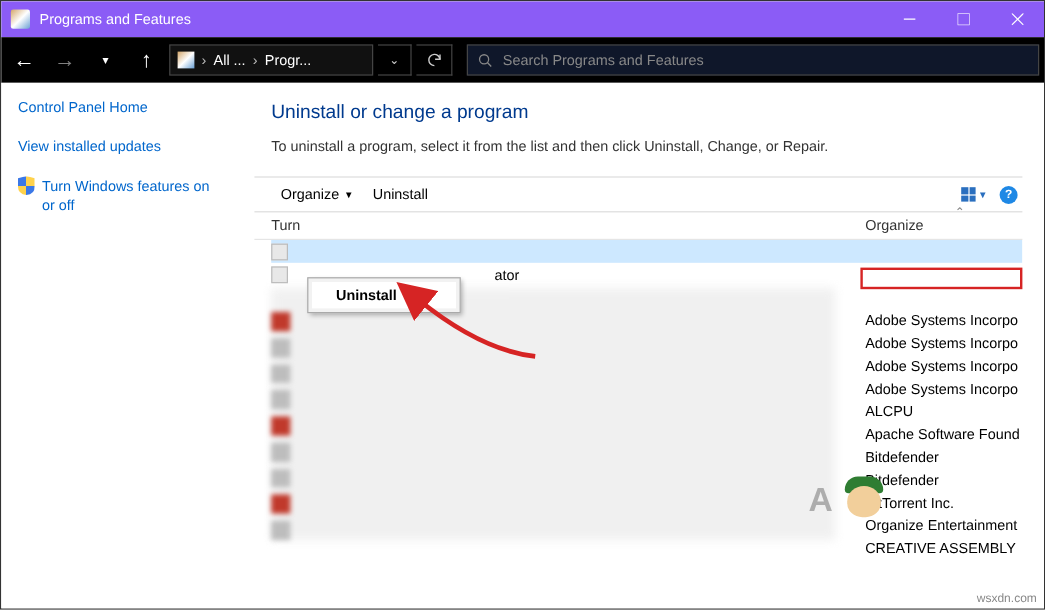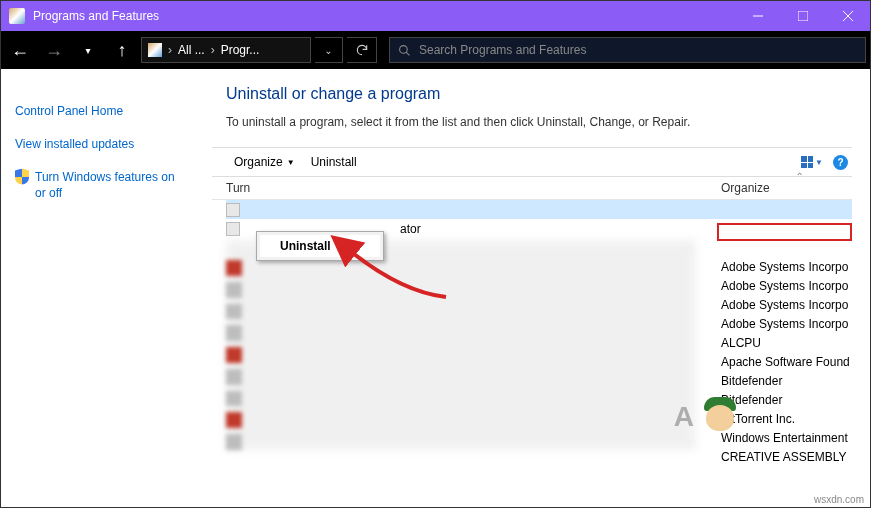--- a/index.html
+++ b/index.html
@@ -18,21 +18,21 @@
     .navbar .navbtn.disabled{opacity:.5}
     .address { flex: 0 1 170px; background: #111; border: 1px solid #444; height: 26px; display: flex; align-items: center; padding: 0 6px; gap:6px; font-size: 12px; color:#fff}
     .address .mini-icon{width:14px;height:14px;background:linear-gradient(135deg,#d4a76a,#fff 50%,#6aa0d4);display:inline-block}
     .address .sep{opacity:.7}
     .address-chev{width:28px;height:26px;border:1px solid #444;border-left:none;display:flex;align-items:center;justify-content:center}
     .refresh{width:30px;height:26px;border:1px solid #444;border-left:none;display:flex;align-items:center;justify-content:center}
     .search { flex:1; background: #0f172a; border: 1px solid #444; height: 26px; display: flex; align-items: center; padding: 0 8px; gap:8px; font-size: 12px; color:#888; margin-left:8px}
     
     
     .content { display: flex; height: calc(100% - 68px); background: #fff; }
-    .sidebar { width: 195px; padding: 34px 14px; font-size: 12px; }
+    .sidebar { width: 195px; padding: 12px 14px; font-size: 12px; }
     .sidebar a { color: #0066cc; text-decoration: none; display:block; margin-bottom: 16px; line-height:1.4}
     .sidebar .shield-row{display:flex; gap:6px; align-items:flex-start}
     .shield{width:14px;height:16px;display:inline-block;flex-shrink:0;background:conic-gradient(#ffd24c 0 25%,#3b78e7 25% 50%,#ffd24c 50% 75%,#3b78e7 75% 100%);clip-path: path('M0 2 L7 0 L14 2 L14 9 Q14 15 7 16 Q0 15 0 9 Z');}
     
     .main { flex:1; padding: 16px 18px 0 30px; font-size:12px; position:relative}
     h1 { color:#003a8e; font-weight: 400; font-size: 16px; margin-bottom: 12px; }
     .subtitle{ color:#333; margin-bottom: 18px; }
     
     .toolbar{display:flex; align-items:center;border-top:1px solid #ddd;border-bottom:1px solid #ddd; padding:4px 0; margin-left:-14px; padding-left:14px}
     .toolbar .btn{padding:3px 8px;display:flex;align-items:center;gap:4px}
@@ -44,21 +44,21 @@
     .help{width:15px;height:15px;border-radius:50%;background:#1e88e5;color:#fff;display:flex;align-items:center;justify-content:center;font-size:10px;font-weight:bold}
     
     
     .listhead{display:flex;border-bottom:1px solid #e5e5e5;font-size:12px;color:#333; margin-left:-14px; padding-left:14px; position:relative}
     .col-name{flex:0 0 495px;padding:4px 0}
     .col-pub{flex:1;padding:4px 0}
     .sort-ind{position:absolute; right:48px; top:-6px; font-size:10px; color:#888}
     
     .listbody{position:relative; margin-left:-14px; padding-left:14px; height:300px; overflow:hidden}
     .row{display:flex; align-items:center; height:19px; font-size:12px}
-    .row .rname{flex:0 0 495px;display:flex;align-items:flex-end;gap:10px}
+    .row .rname{flex:0 0 495px;display:flex;align-items:flex-end;gap:22px}
     .row .rpub{flex:1; white-space:nowrap; overflow:hidden}
     .row.selected{background:#cde8ff}
     .row .cube{width:14px;height:14px;background:#e8e8e8;border:1px solid #bbb}
     .blur-left{position:absolute; left:14px; top:40px; width:470px; height:210px; background:linear-gradient(#e7e7e7,#e7e7e7);filter:blur(4px);opacity:.6}
     .blur-icons{position:absolute; left:14px; top:60px; width:20px; height:190px; display:flex; flex-direction:column; gap:6px}
     .blur-icons span{display:block;width:16px;height:16px;filter:blur(2px)}
     
     .context{position:absolute; left:255px; top:230px; background:#f2f2f2; border:1px solid #a9a9a9; box-shadow:2px 2px 4px rgba(0,0,0,.3); width:128px; padding:3px}
     .context .item{padding:4px 20px; font-size:12px; font-weight:bold; background:#fff}
     
@@ -219,21 +219,21 @@
           <div class="row">
             <div class="rname"></div>
             <div class="rpub">Bitdefender</div>
           </div>
           <div class="row">
             <div class="rname"></div>
             <div class="rpub">BitTorrent Inc.</div>
           </div>
           <div class="row">
             <div class="rname"></div>
-            <div class="rpub">Windows Entertainment</div>
+            <div class="rpub">Organize Entertainment</div>
           </div>
           <div class="row">
             <div class="rname"></div>
             <div class="rpub">CREATIVE ASSEMBLY</div>
           </div>
         </div>
       <div class="blur-left"></div>
       <div class="blur-icons">
         <span style="background:#c0392b"></span>
           <span style="background:#bdbdbd"></span>

